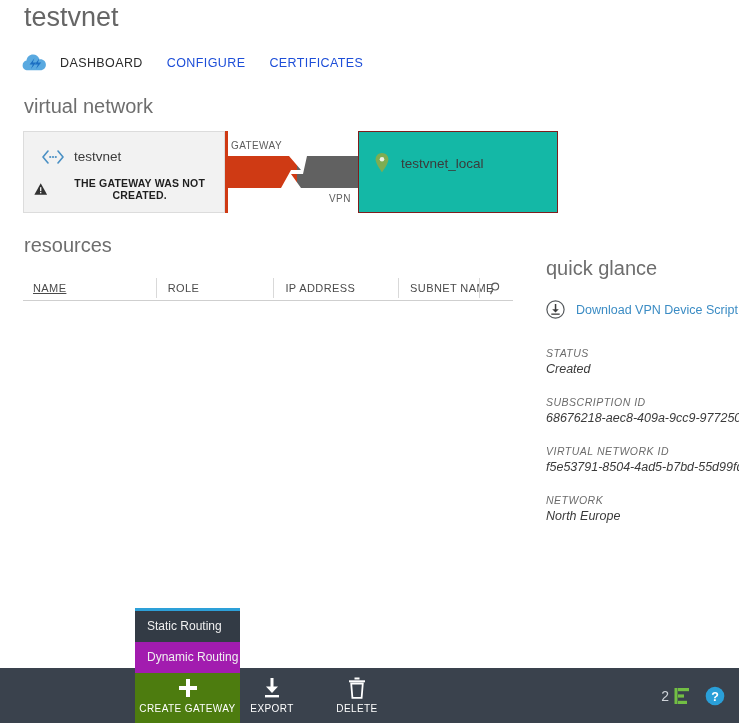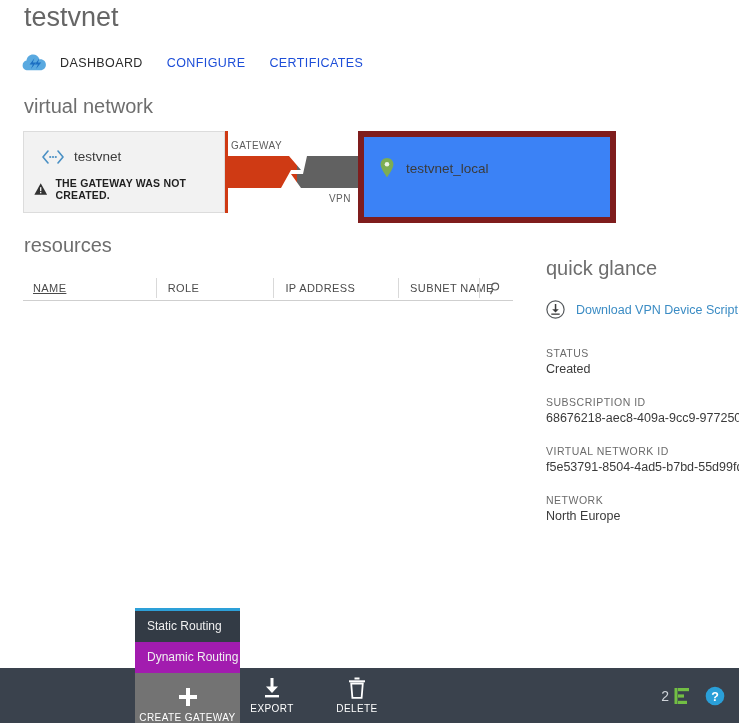--- a/index.html
+++ b/index.html
@@ -76,31 +76,30 @@
     width: 200px;
     height: 80px;
     background: #f2f2f2;
     border: 1px solid #dcdcdc;
   }
   #local-tile {
     position: absolute;
     left: 335px; top: 0;
     width: 198px;
     height: 80px;
-    background: #3b82f6;
-    border: 6px solid #7f1d1d;
-    padding-left: 48px;
+    background: #14b8a6;
+    border: 1px solid #7f1d1d;
   }
   .tile-row {
     position: absolute;
     display: flex;
     align-items: center;
   }
   #vnet-tile-name-row { left: 18px; top: 17px; }
-  #vnet-tile-warn-row { left: 10px; top: 45px; }
+  #vnet-tile-warn-row { left: 10px; top: 45px; text-align: center; }
   #local-tile-name-row { left: 14px; top: 20px; }
 
   .tile-label {
     font-size: 13.5px;
     color: #3b3b3b;
     margin-left: 10px;
   }
   .warn-label {
     font-size: 10.5px;
     font-weight: bold;
@@ -192,21 +191,21 @@
     align-items: center;
     margin-bottom: 28px;
   }
   #download-link-text {
     font-size: 12.5px;
     color: #3b8cc4;
     margin-left: 11px;
     white-space: nowrap;
     cursor: pointer;
   }
-  .qg-block { margin-bottom: 20px; }
+  .qg-block { margin-bottom: 20px; font-style: italic; }
   .qg-label {
     font-size: 10.5px;
     color: #6b6b6b;
     letter-spacing: 0.5px;
     margin-bottom: 3px;
     white-space: nowrap;
   }
   .qg-value {
     font-size: 12.5px;
     color: #3a3a3a;
@@ -248,21 +247,21 @@
   .cmd-button {
     position: absolute;
     top: 0;
     height: 55px;
     display: flex;
     flex-direction: column;
     align-items: center;
     justify-content: center;
     cursor: pointer;
   }
-  .cmd-button.active { background: #737373; justify-content: flex-end; }
+  .cmd-button.active { background: #4d7c0f; }
   .cmd-icon {
     height: 22px;
     display: flex;
     align-items: center;
     justify-content: center;
     margin-bottom: 4px;
   }
   .cmd-label {
     font-size: 10px;
     color: #ffffff;

